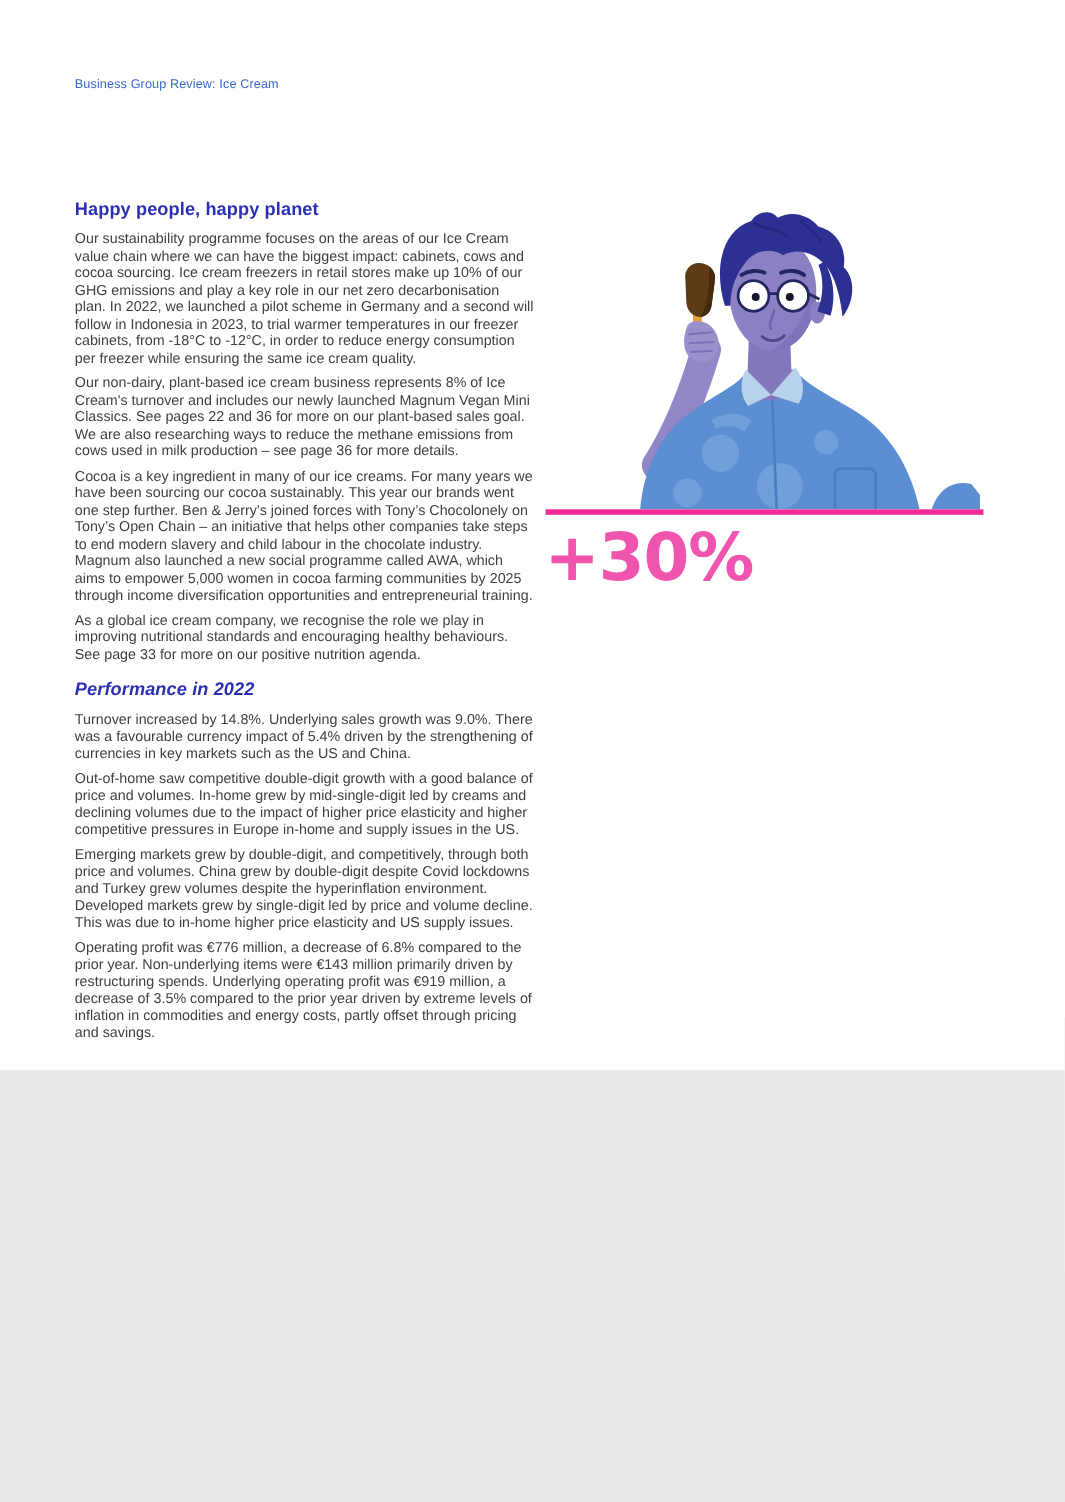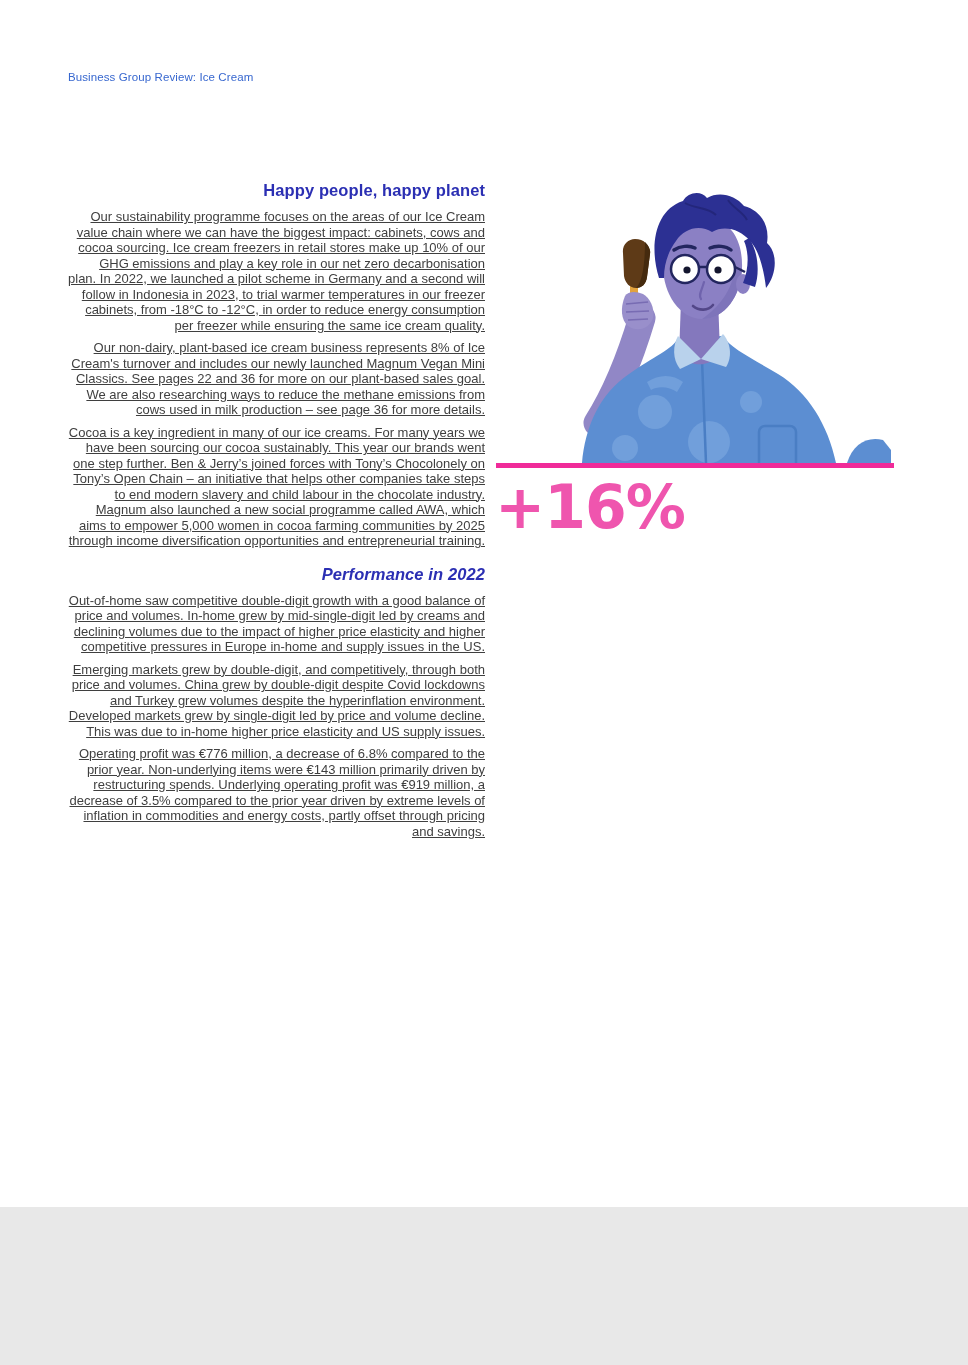--- a/index.html
+++ b/index.html
@@ -1,39 +1,38 @@
 <!DOCTYPE html>
 <html><head>
 <meta charset="utf-8">
 <style>
   html,body{margin:0;padding:0;background:#e8e8e8;}
   .page{
     position:relative;
-    width:968px;height:1207px;
+    width:968px;height:973px;
     background:#ffffff;
     margin:0 auto;
     font-family:"Liberation Sans", sans-serif;
     overflow:hidden;
-    text-align:right;
   }
   .eyebrow{
     position:absolute;left:68px;top:71px;
     font-size:11.5px;color:#3767cf;letter-spacing:.1px;
   }
   .left-col{
     position:absolute;left:68px;top:181px;width:417px;
   }
   .sec-heading{
     font-size:16.5px;font-weight:bold;color:#2b2fb3;
     margin:0 0 9px 0;letter-spacing:.1px;
   }
   .sec-heading.second{margin-top:16px;font-style:italic;}
   .left-col p{
     margin:0 0 7px 0;
-    font-size:13px;line-height:15.5px;color:#3f3f3f;text-decoration:underline;
+    font-size:13px;line-height:15.5px;color:#3f3f3f;
   }
   .illustration{
     position:absolute;left:497px;top:190px;width:394px;height:273px;
     overflow:hidden;
   }
   .pink-rule{
     position:absolute;left:496px;top:463px;width:398px;height:5px;
     background:#f02b99;
   }
   .stat-value{
@@ -66,22 +65,24 @@
 
 <div class="page">
 
   <div class="eyebrow">Business Group Review: Ice Cream</div>
 
   <div class="left-col">
     <h2 class="sec-heading">Happy people, happy planet</h2>
     <p>Our sustainability programme focuses on the areas of our Ice Cream value chain where we can have the biggest impact: cabinets, cows and cocoa sourcing. Ice cream freezers in retail stores make up 10% of our GHG emissions and play a key role in our net zero decarbonisation plan. In 2022, we launched a pilot scheme in Germany and a second will follow in Indonesia in 2023, to trial warmer temperatures in our freezer cabinets, from -18°C to -12°C, in order to reduce energy consumption per freezer while ensuring the same ice cream quality.</p>
     <p>Our non-dairy, plant-based ice cream business represents 8% of Ice Cream's turnover and includes our newly launched Magnum Vegan Mini Classics. See pages 22 and 36 for more on our plant-based sales goal. We are also researching ways to reduce the methane emissions from cows used in milk production – see page 36 for more details.</p>
     <p>Cocoa is a key ingredient in many of our ice creams. For many years we have been sourcing our cocoa sustainably. This year our brands went one step further. Ben &amp; Jerry’s joined forces with Tony’s Chocolonely on Tony’s Open Chain – an initiative that helps other companies take steps to end modern slavery and child labour in the chocolate industry. Magnum also launched a new social programme called AWA, which aims to empower 5,000 women in cocoa farming communities by 2025 through income diversification opportunities and entrepreneurial training.</p>
+    <p>As a global ice cream company, we recognise the role we play in improving nutritional standards and encouraging healthy behaviours. See page 33 for more on our positive nutrition agenda.</p>
 
     <h2 class="sec-heading second">Performance in 2022</h2>
+    <p>Turnover increased by 14.8%. Underlying sales growth was 9.0%. There was a favourable currency impact of 5.4% driven by the strengthening of currencies in key markets such as the US and China.</p>
     <p>Out-of-home saw competitive double-digit growth with a good balance of price and volumes. In-home grew by mid-single-digit led by creams and declining volumes due to the impact of higher price elasticity and higher competitive pressures in Europe in-home and supply issues in the US.</p>
     <p>Emerging markets grew by double-digit, and competitively, through both price and volumes. China grew by double-digit despite Covid lockdowns and Turkey grew volumes despite the hyperinflation environment. Developed markets grew by single-digit led by price and volume decline. This was due to in-home higher price elasticity and US supply issues.</p>
     <p>Operating profit was €776 million, a decrease of 6.8% compared to the prior year. Non-underlying items were €143 million primarily driven by restructuring spends. Underlying operating profit was €919 million, a decrease of 3.5% compared to the prior year driven by extreme levels of inflation in commodities and energy costs, partly offset through pricing and savings.</p>
   </div>
 
   <div class="illustration">
     <svg width="394" height="273" viewBox="0 0 394 273" xmlns="http://www.w3.org/2000/svg">
 
       <path d="M145,128 C133,168 118,205 100,233" stroke="#9187c6" stroke-width="27" stroke-linecap="round" fill="none"></path>
 
@@ -138,19 +139,19 @@
       <path d="M148,52 C152,56 154,60 153,64 L150,87 C149,94 145,98 139,98 C146,92 148,70 148,52 Z" fill="#452a0e"></path>
 
       <path d="M128,106 C123,118 124,130 131,136 C141,143 153,138 156,128 C158,118 153,108 146,104
                C139,101 131,101 128,106 Z" fill="#998fcb"></path>
       <path d="M129,114 L151,112 M129,122 L152,121 M131,130 L151,129" stroke="#6f63ad" stroke-width="1.6" fill="none" opacity="0.8"></path>
     </svg>
   </div>
 
   <div class="pink-rule"></div>
 
-  <div class="stat-value">+16%</div>
+  <div class="stat-value">+30%</div>
 
 
   <div class="footer-rule"></div>
   <div class="page-number">26</div>
 
 </div>
 
 </body></html>

